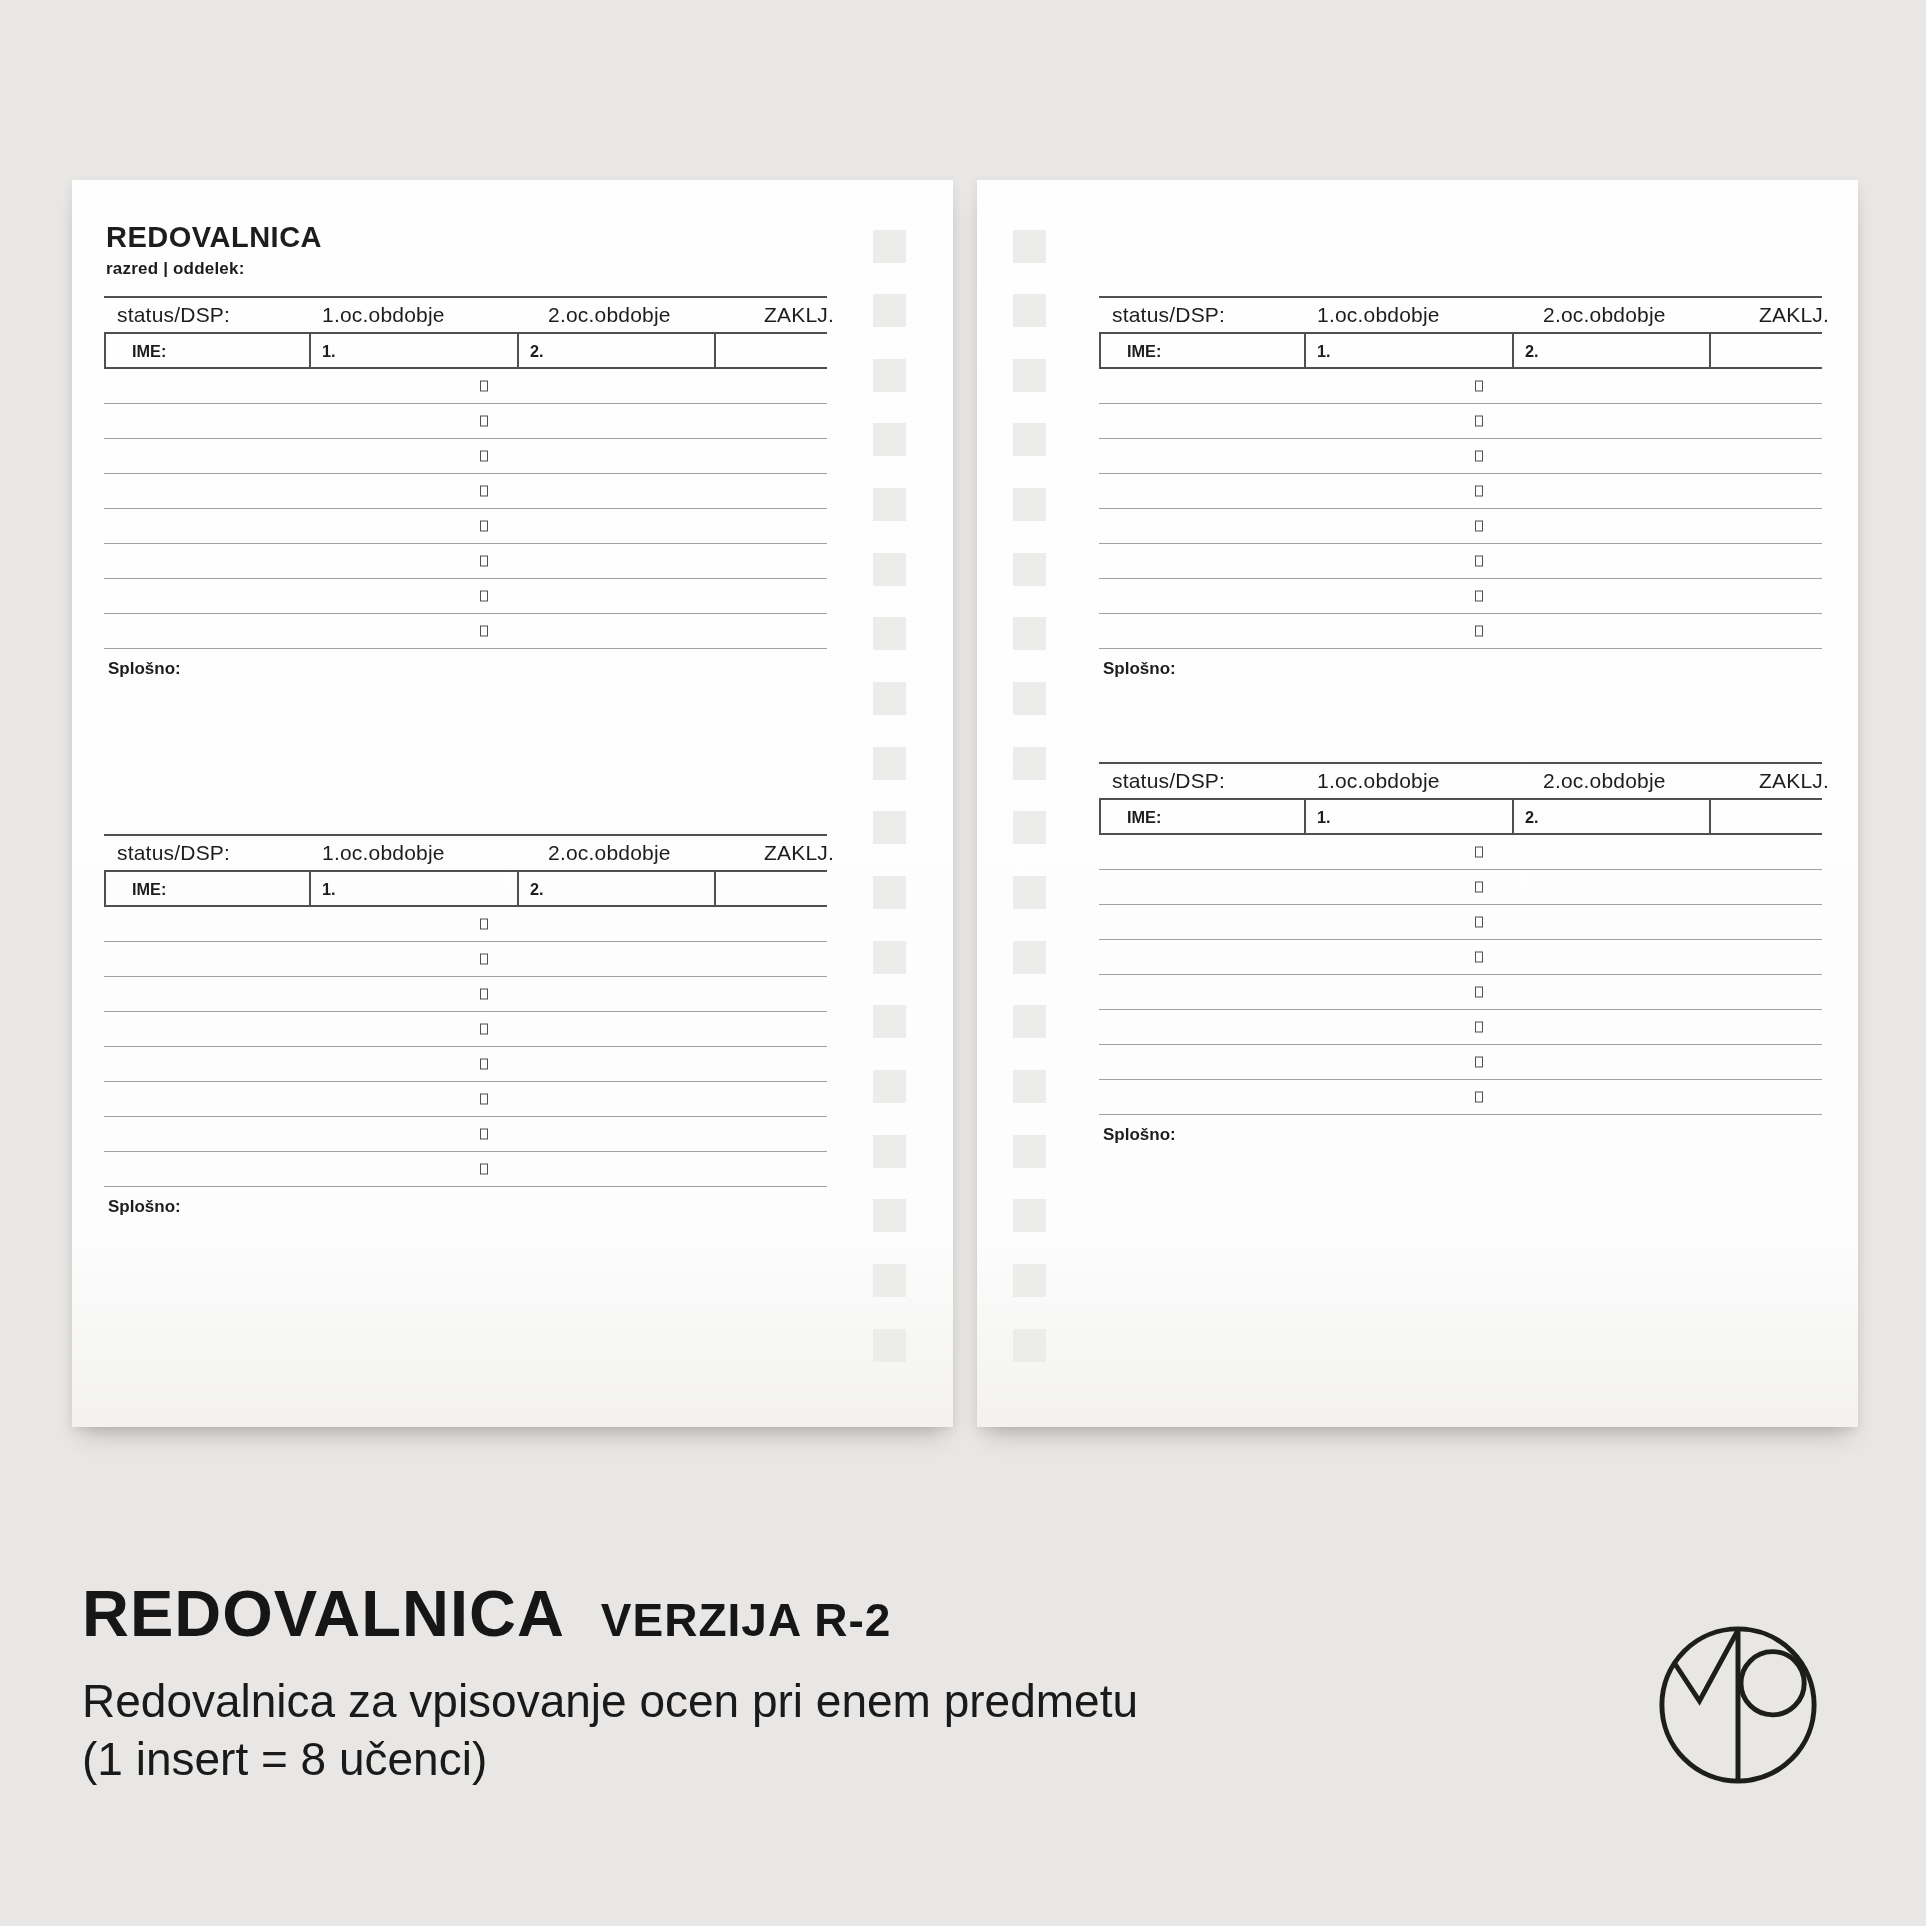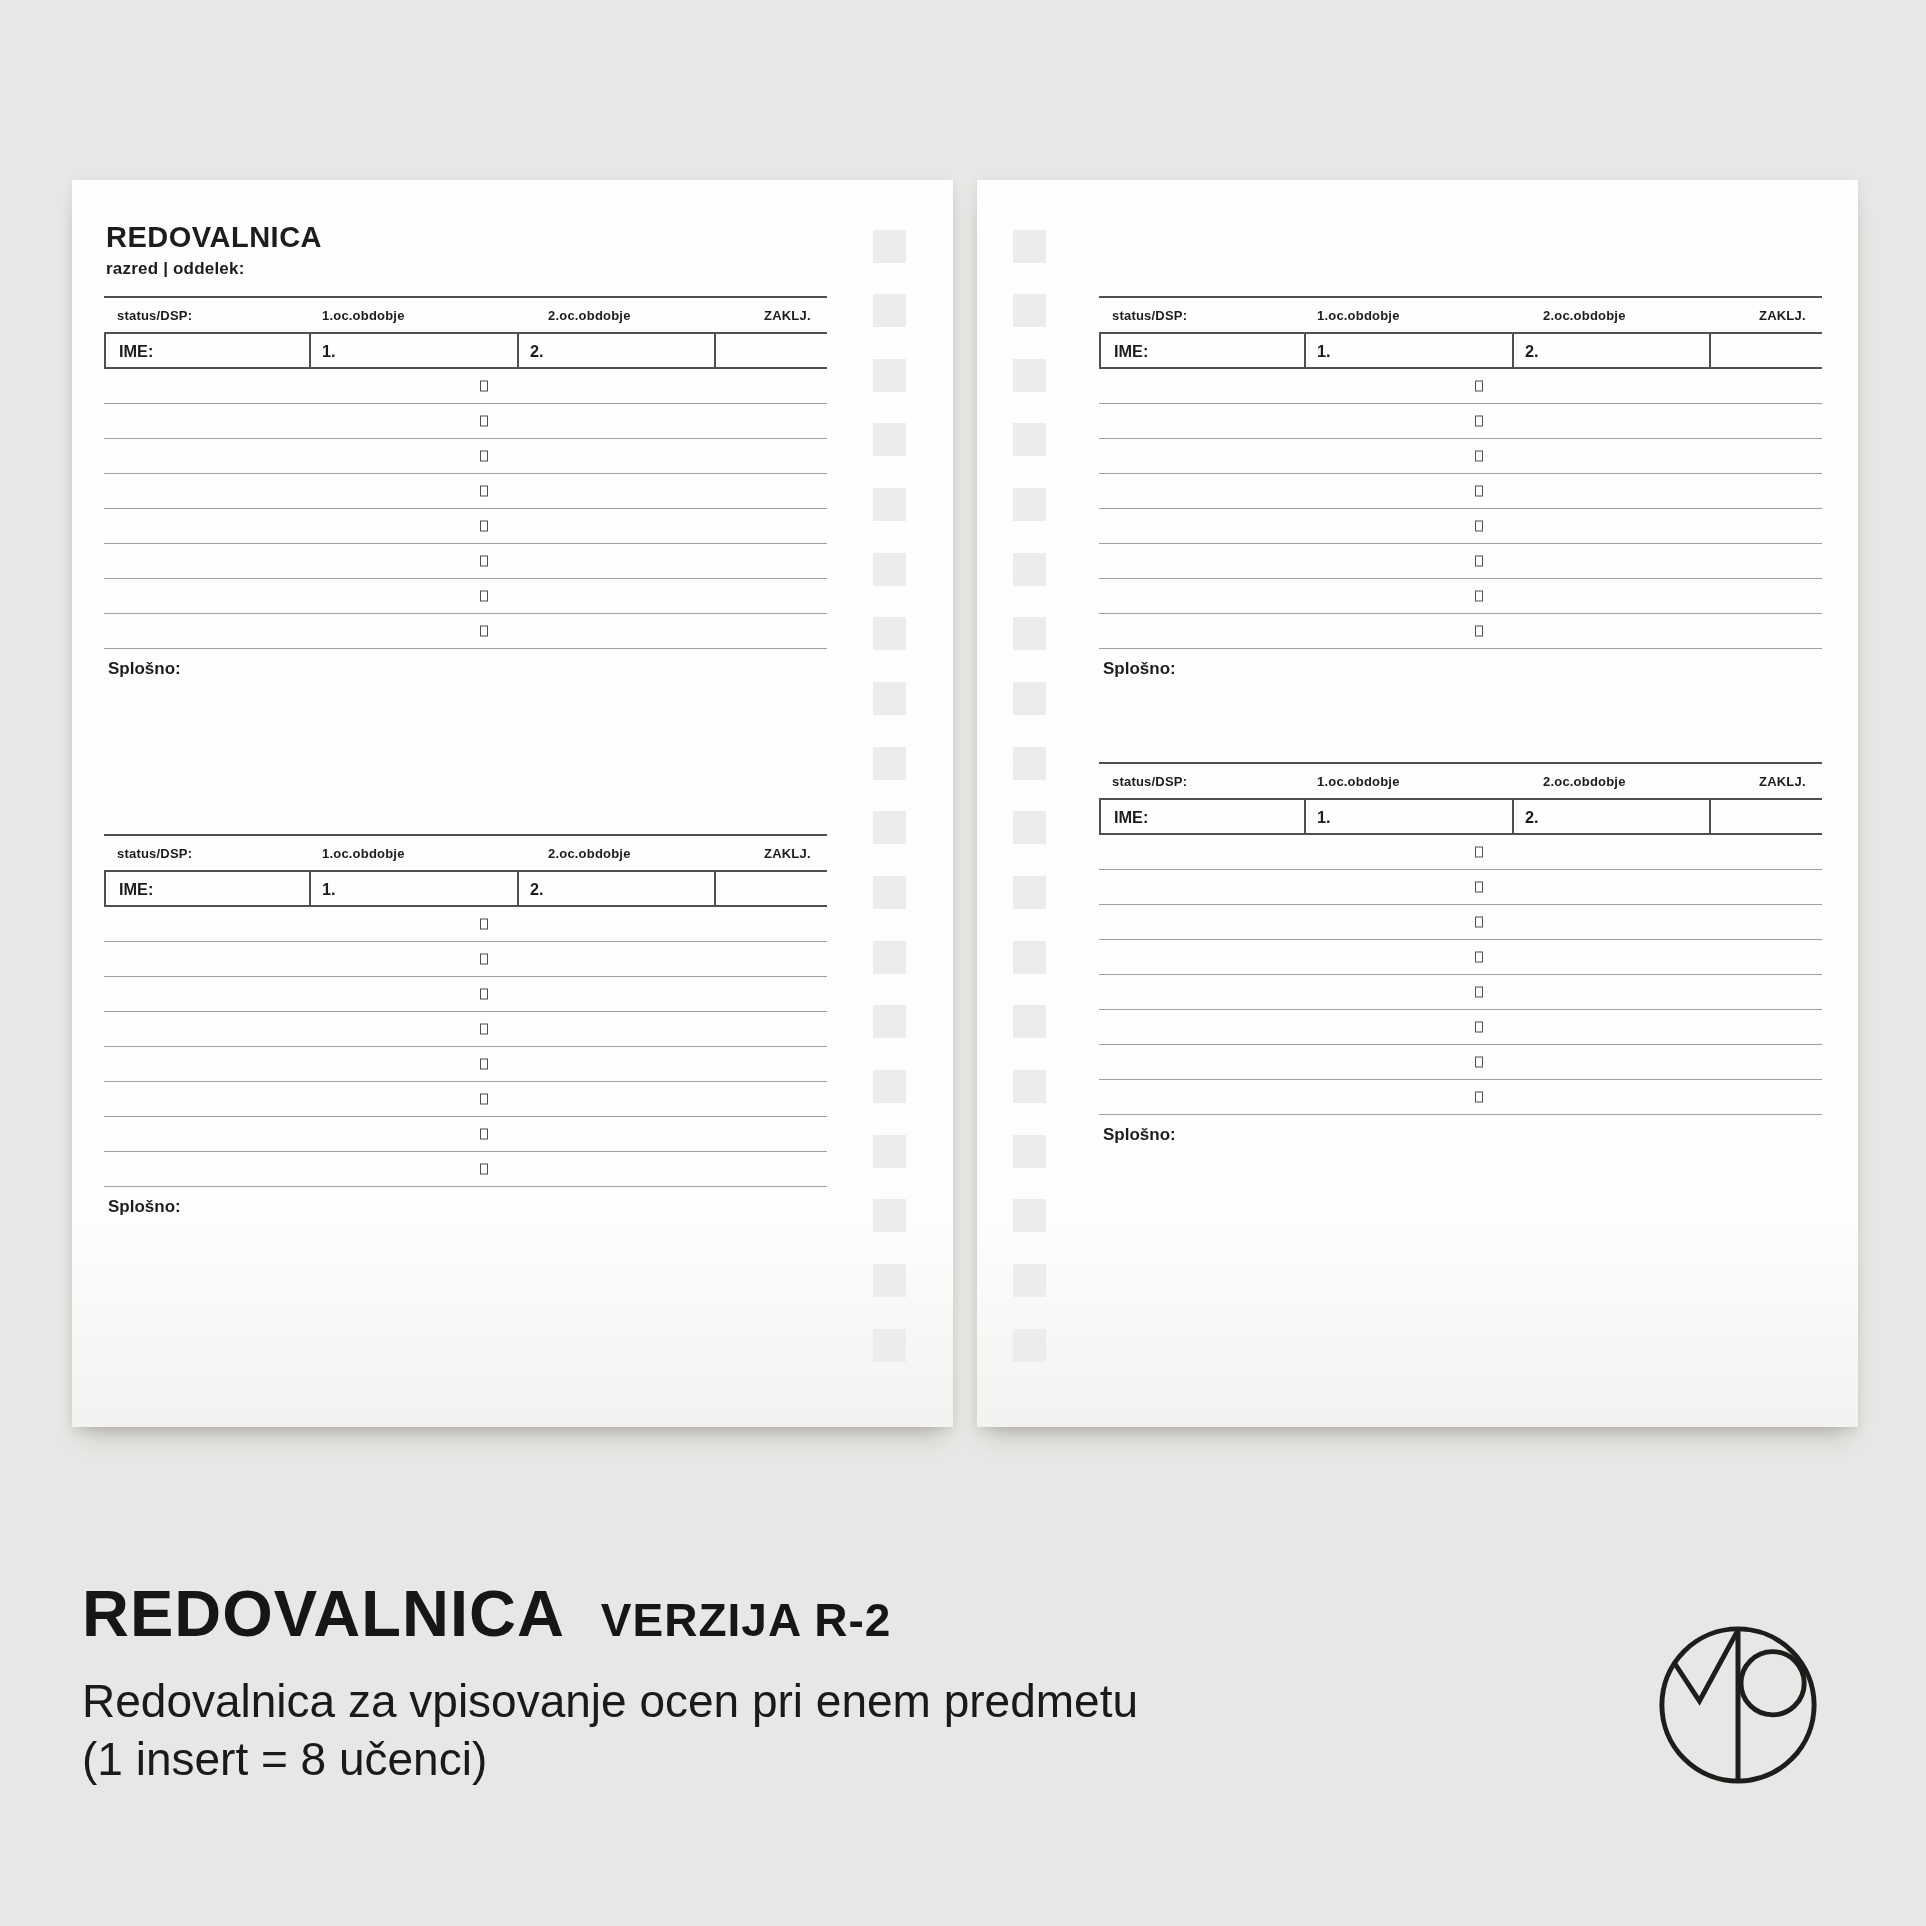--- a/index.html
+++ b/index.html
@@ -35,28 +35,28 @@
   .pos-l1{left:32px;top:116px}
   .pos-l2{left:32px;top:654px}
   .pos-r1{left:122px;top:116px}
   .pos-r2{left:122px;top:582px}
 
   .gtable{width:723px}
   .g-header{
     height:34px;border-top:2px solid #4f4f4f;border-bottom:2px solid #4f4f4f;
     position:relative;
   }
-  .g-header span{position:absolute;top:50%;transform:translateY(-50%);font-size:13px;font-weight:700;letter-spacing:0.2px;white-space:nowrap}
+  .g-header span{position:absolute;top:50%;transform:translateY(-50%);font-size:21px;font-weight:400;letter-spacing:0.2px;white-space:nowrap}
   .g-h0{left:13px}.g-h1{left:218px}.g-h2{left:444px}.g-h3{left:660px}
 
   .g-ime{height:33px;border-bottom:2px solid #4f4f4f;border-left:2px solid #4f4f4f;position:relative}
   .g-ime .vline{position:absolute;top:0;bottom:0;width:2px;background:#4f4f4f}
   .v1{left:203px}.v2{left:411px}.v3{left:608px}
   .g-ime span{position:absolute;top:50%;transform:translateY(-50%);font-size:16.3px;font-weight:700;white-space:nowrap}
-  .g-i0{left:13px}.g-i1{left:216px}.g-i2{left:424px}
+  .g-i0{left:26px}.g-i1{left:216px}.g-i2{left:424px}
 
   .g-row{height:34px;border-bottom:1.6px solid #a0a0a0;position:relative}
   .g-row .cbx{
     position:absolute;left:376px;top:50%;transform:translateY(-50%);
     width:6px;height:9px;border:1.6px solid #4f4f4f;background:transparent;display:block;
   }
   .g-foot{margin-top:10px;padding-left:4px;font-size:17px;font-weight:700}
 
   
   .caption-row{position:absolute;left:82px;top:1581px;display:flex;align-items:baseline;gap:36px;white-space:nowrap}

